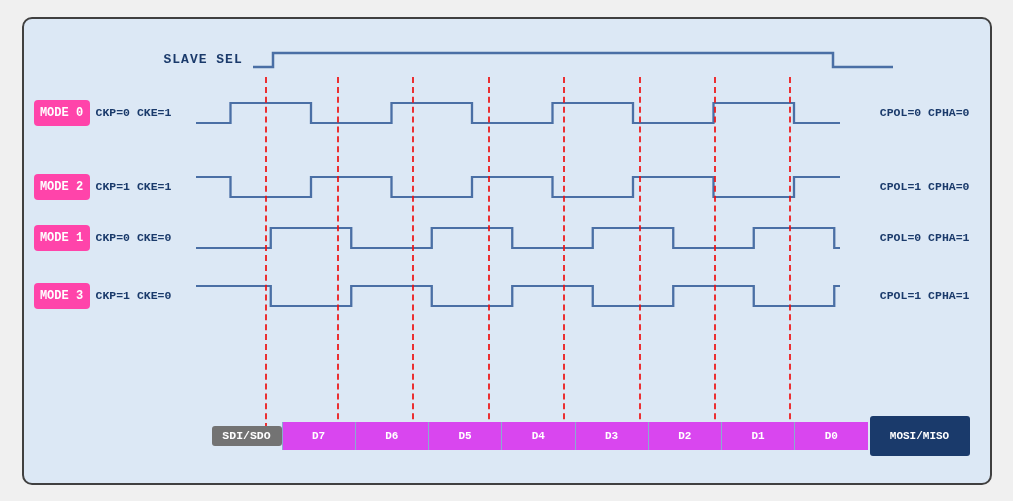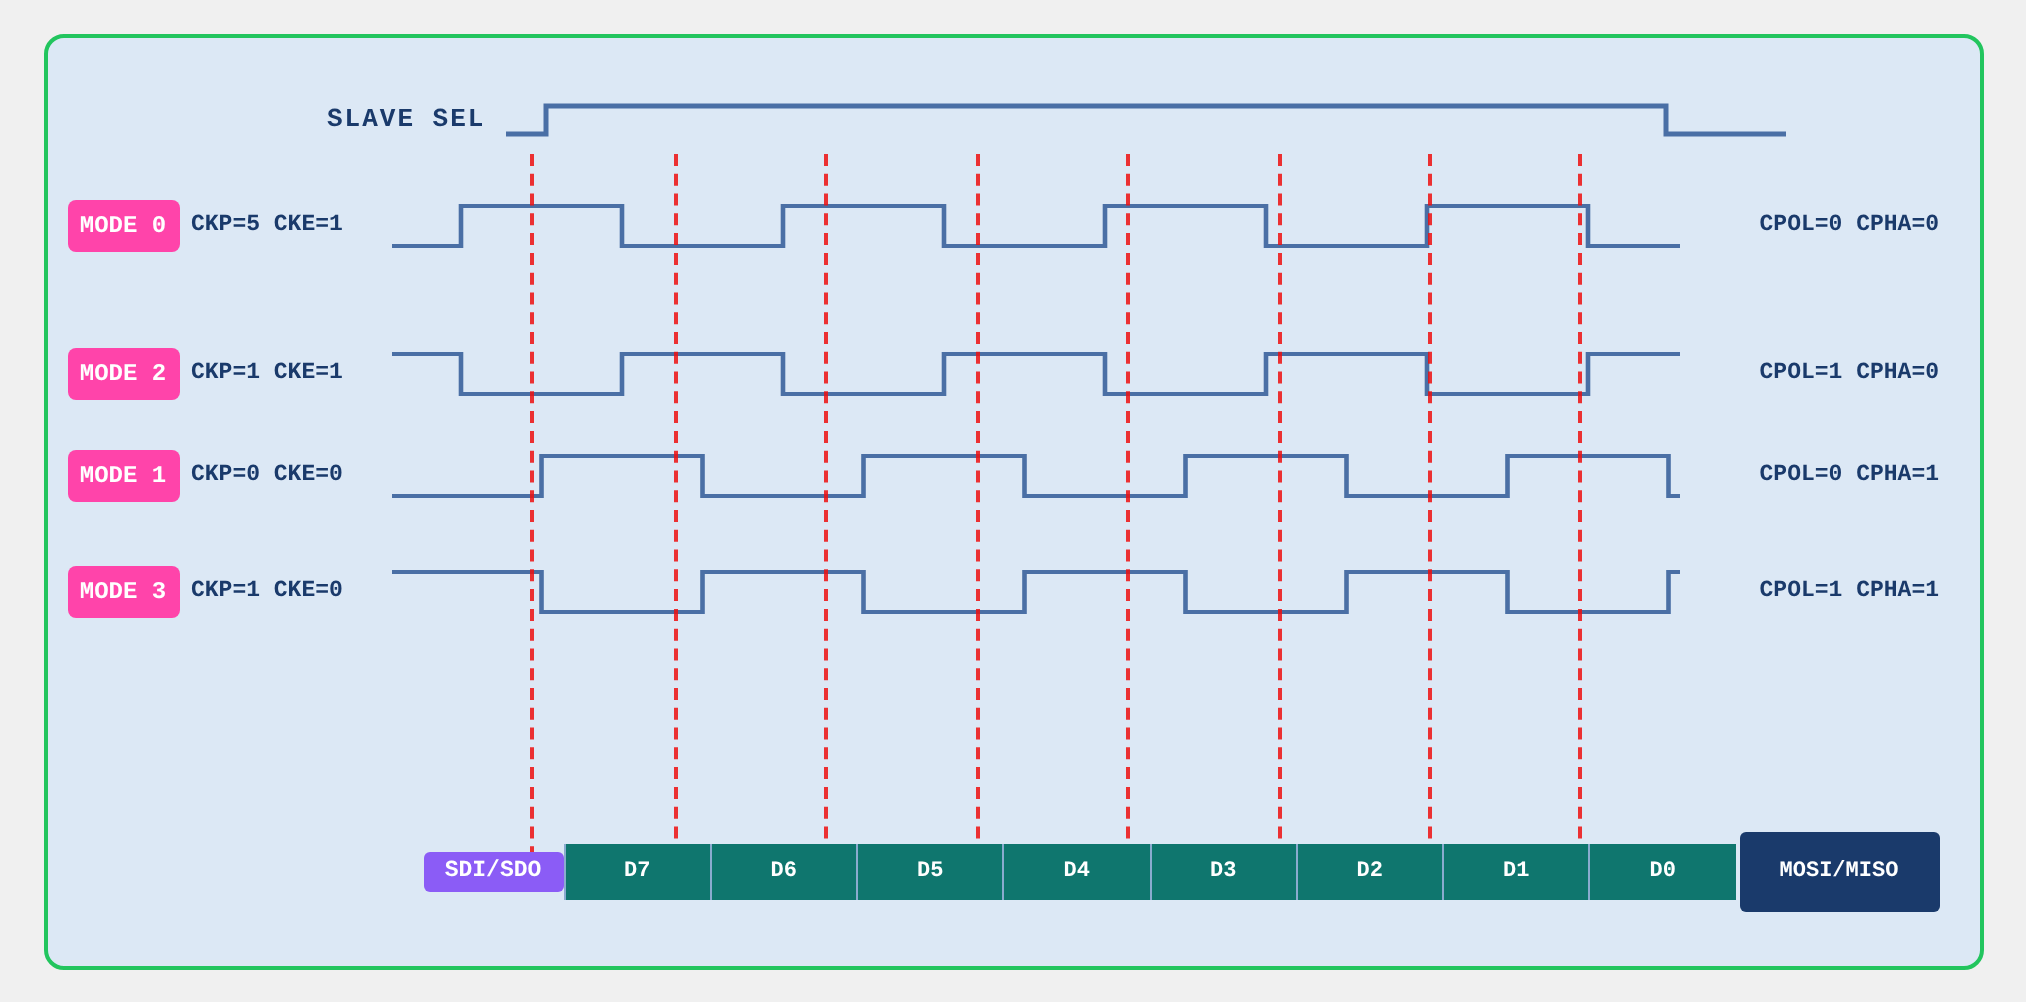--- a/index.html
+++ b/index.html
@@ -7,21 +7,21 @@
       background: #f0f0f0;
       font-family: 'Courier New', Courier, monospace;
       width: 1013px;
       height: 501px;
       display: flex;
       align-items: center;
       justify-content: center;
     }
     .outer {
       background: #dce8f5;
-      border: 2px solid #22c55e;
+      border: 2px solid #404040;
       border-radius: 10px;
       width: 970px;
       height: 468px;
       padding: 18px 20px 12px 10px;
       display: flex;
       flex-direction: row;
     }
     .diagram {
       flex: 1;
       position: relative;
@@ -56,34 +56,34 @@
     }
     .mode-cpol {
       font-size: 11.5px;
       font-weight: bold;
       color: #1a3a6b;
       width: 130px;
       flex-shrink: 0;
       text-align: right;
     }
     .databus-sdi {
-      background: #8b5cf6;
+      background: #737373;
       color: white;
       font-size: 11.5px;
       font-weight: bold;
       height: 20px;
       width: 70px;
       display: flex;
       align-items: center;
       justify-content: center;
       border-radius: 3px;
       flex-shrink: 0;
     }
     .databus-bit {
-      background: #0f766e;
+      background: #d946ef;
       color: white;
       font-size: 11px;
       font-weight: bold;
       height: 28px;
       flex: 1;
       display: flex;
       align-items: center;
       justify-content: center;
       border-left: 1px solid #8aabcf;
     }
@@ -126,21 +126,21 @@
       <div style="position:absolute;top:8px;left:130px;display:flex;align-items:center;">
         <span style="font-size:13px;font-weight:bold;color:#1a3a6b;letter-spacing:1px;margin-right:10px;">SLAVE SEL</span>
         <svg width="640" height="30" style="overflow:visible;">
 
           <polyline points="0,22 20,22 20,8 580,8 580,22 640,22" fill="none" stroke="#4a6fa5" stroke-width="2.5"></polyline>
         </svg>
       </div>
 
       <div style="position:absolute;top:50px;left:0;right:0;display:flex;align-items:center;height:52px;">
         <div class="mode-badge">MODE 0</div>
-        <div class="mode-ckp">CKP=5  CKE=1</div>
+        <div class="mode-ckp">CKP=0  CKE=1</div>
         <div class="mode-waveform">
           <svg width="100%" height="36" viewBox="0 0 560 36" preserveAspectRatio="none">
 
             <polyline points="0,28 30,28 30,8 100,8 100,28 170,28 170,8 240,8 240,28 310,28 310,8 380,8 380,28 450,28 450,8 520,8 520,28 560,28" fill="none" stroke="#4a6fa5" stroke-width="2"></polyline>
           </svg>
         </div>
         <div class="mode-cpol">CPOL=0  CPHA=0</div>
       </div>
 
       <div style="position:absolute;top:124px;left:0;right:0;display:flex;align-items:center;height:52px;">

